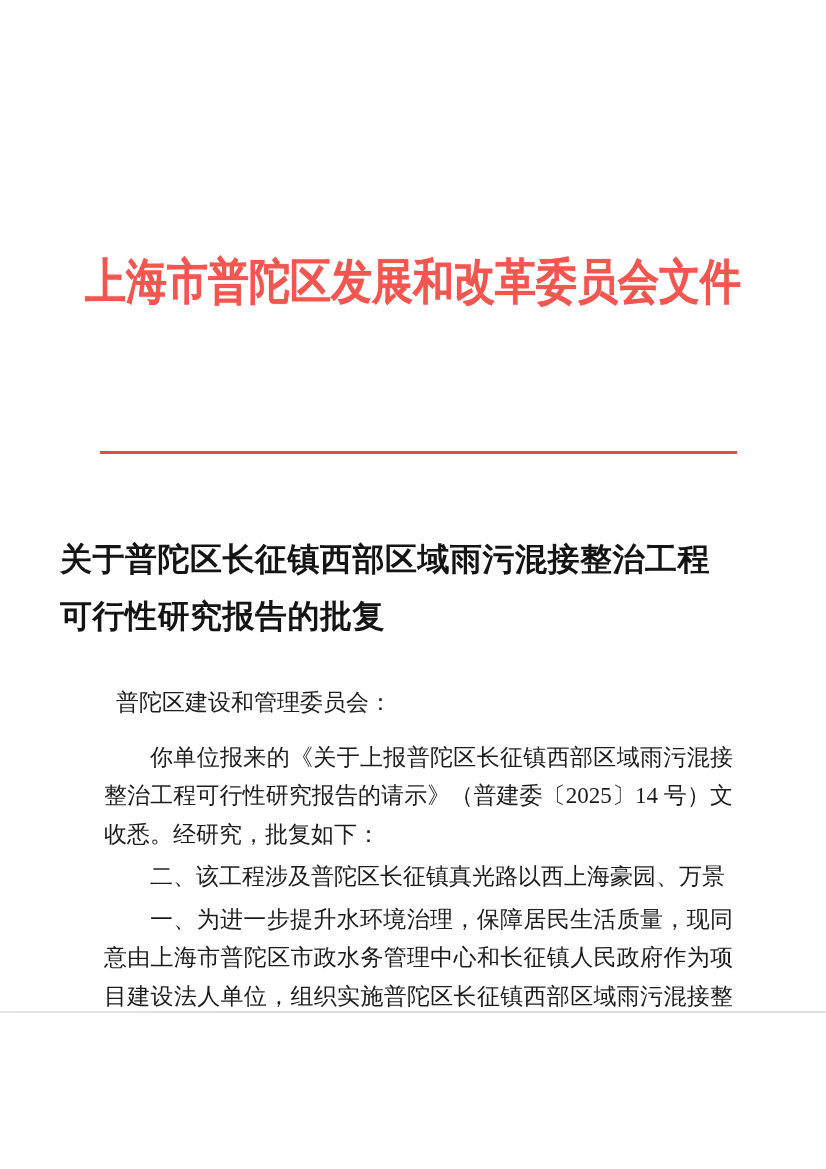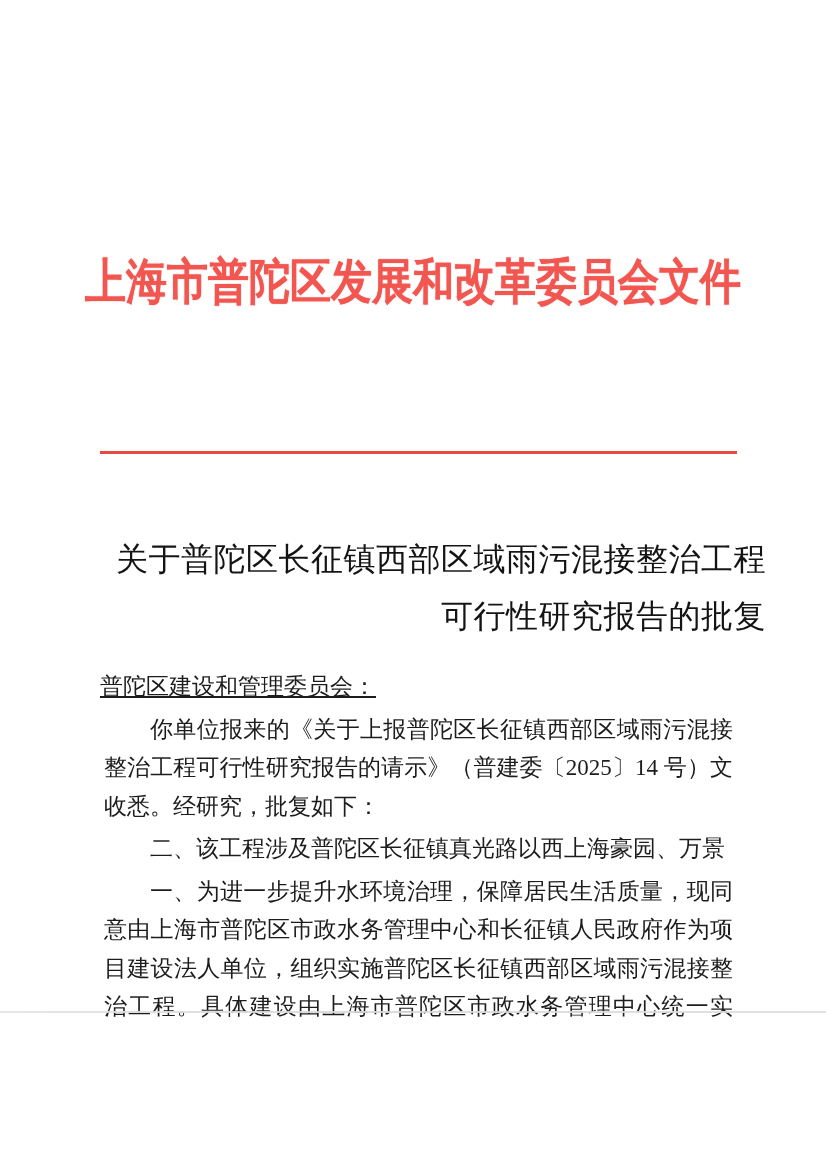--- a/index.html
+++ b/index.html
@@ -55,42 +55,41 @@
     width: 637px;
     height: 3px;
     background: var(--rule-red, #e64a41);
   }
   
   .doc-title {
     position: absolute;
     top: 531px;
     left: 60px;
     width: 706px;
-    text-align: right;
+    text-align: left;
     font-size: 32px;
-    font-weight: normal;
+    font-weight: bold;
     line-height: 57px;
     color: #141414;
     letter-spacing: 0.5px;
   }
   
   .body-text {
     position: absolute;
     top: 668px;
     left: 100px;
     width: 637px;
     font-size: 23px;
     line-height: 38.5px;
     text-align: justify;
     color: #1c1c1c;
   }
   .body-text .recipient {
     text-indent: 0;
-    margin: 0;
-    text-decoration: underline;
+    margin: 16px;
   }
   .body-text p.para {
     margin: 4px;
     text-indent: 2em;
   }
   
   .page-number {
     position: absolute;
     top: 1026px;
     right: 118px;

